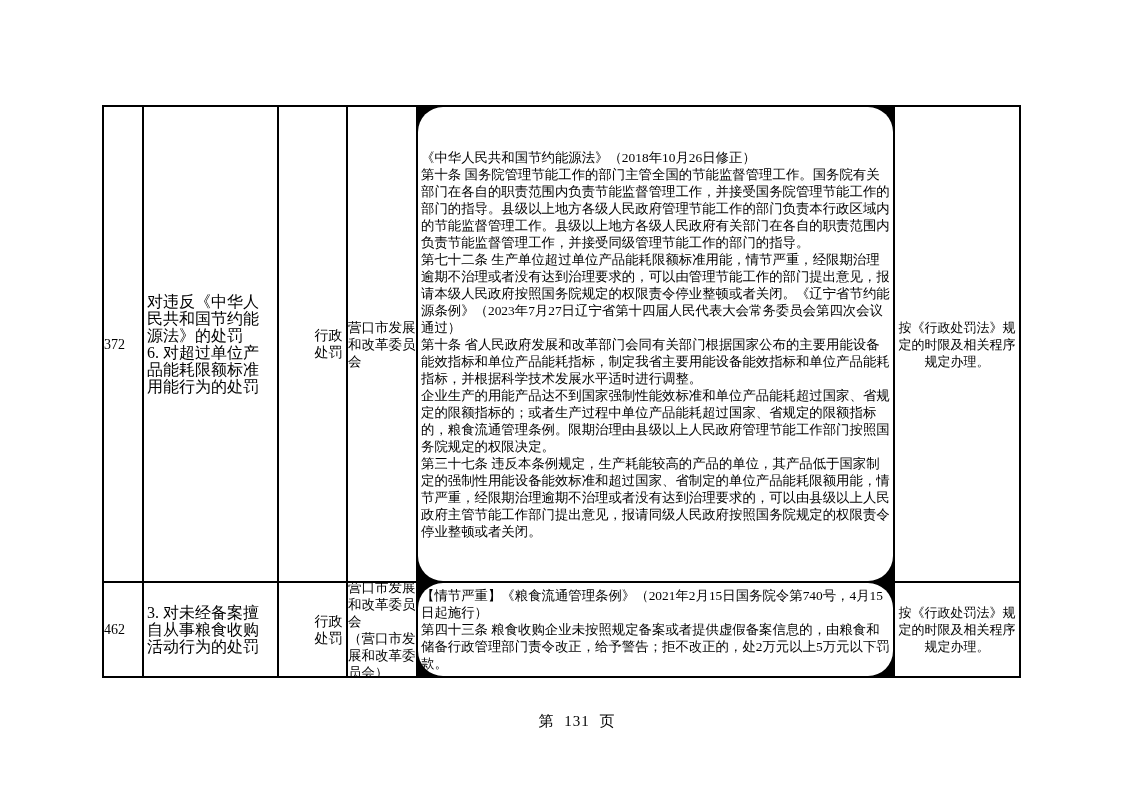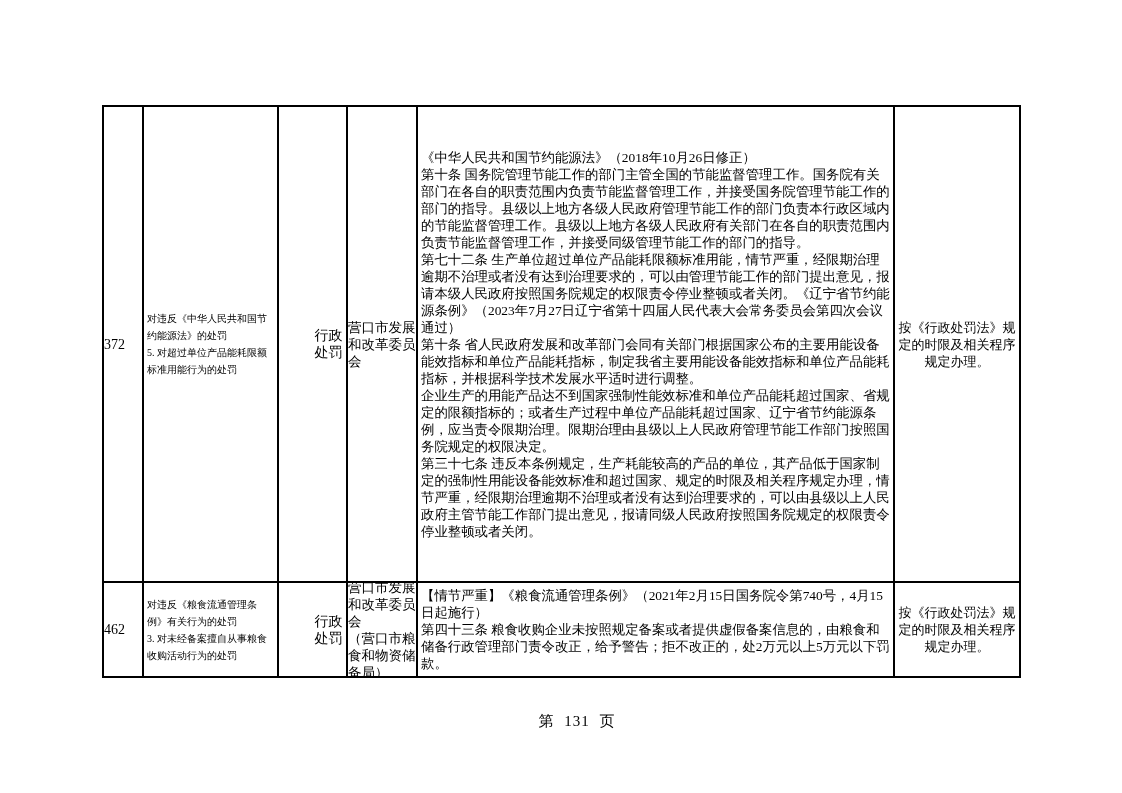--- a/index.html
+++ b/index.html
@@ -39,34 +39,35 @@
     font-size: 13.4px;
     line-height: 17px;
   }
   .c-seq {
     align-items: flex-start;
     text-align: center;
     font-size: 14px;
   }
   .c-matter {
     padding: 0 3px;
-    font-size: 10px;
+    font-size: 16px;
   }
   .c-type {
     align-items: flex-start;
     text-align: center;
     font-size: 14px;
     padding-left: 32px;
   }
   .c-dept {
     padding: 0;
     font-size: 13.5px;
   }
   .c-basis {
     padding: 0 3px;
+    border-radius: 25px;
   }
   .c-basis p { margin: 0; }
   .c-proc {
     padding: 0 3px;
     font-size: 13px;
     text-align: center;
   }
   .page-footer {
     position: absolute;
     left: 16px;
@@ -83,53 +84,52 @@
 
 <div class="sheet">
 
   <div class="gov-table">
 
     <div class="cell c-seq r1">
       <span>372</span>
     </div>
     <div class="cell c-matter r1">
       <div>对违反《中华人民共和国节约能源法》的处罚</div>
-      <div>5. 对超过单位产品能耗限额标准用能行为的处罚</div>
+      <div>6. 对超过单位产品能耗限额标准用能行为的处罚</div>
     </div>
     <div class="cell c-type r1">
       <span>行政处罚</span>
     </div>
     <div class="cell c-dept r1">
       <div>营口市发展和改革委员会</div>
     </div>
     <div class="cell c-basis r1">
       <p>《中华人民共和国节约能源法》（2018年10月26日修正）</p>
       <p>第十条 国务院管理节能工作的部门主管全国的节能监督管理工作。国务院有关部门在各自的职责范围内负责节能监督管理工作，并接受国务院管理节能工作的部门的指导。县级以上地方各级人民政府管理节能工作的部门负责本行政区域内的节能监督管理工作。县级以上地方各级人民政府有关部门在各自的职责范围内负责节能监督管理工作，并接受同级管理节能工作的部门的指导。</p>
       <p>第七十二条 生产单位超过单位产品能耗限额标准用能，情节严重，经限期治理逾期不治理或者没有达到治理要求的，可以由管理节能工作的部门提出意见，报请本级人民政府按照国务院规定的权限责令停业整顿或者关闭。《辽宁省节约能源条例》（2023年7月27日辽宁省第十四届人民代表大会常务委员会第四次会议通过）</p>
       <p>第十条 省人民政府发展和改革部门会同有关部门根据国家公布的主要用能设备能效指标和单位产品能耗指标，制定我省主要用能设备能效指标和单位产品能耗指标，并根据科学技术发展水平适时进行调整。</p>
-      <p>企业生产的用能产品达不到国家强制性能效标准和单位产品能耗超过国家、省规定的限额指标的；或者生产过程中单位产品能耗超过国家、辽宁省节约能源条例，应当责令限期治理。限期治理由县级以上人民政府管理节能工作部门按照国务院规定的权限决定。</p>
-      <p>第三十七条 违反本条例规定，生产耗能较高的产品的单位，其产品低于国家制定的强制性用能设备能效标准和超过国家、规定的时限及相关程序规定办理，情节严重，经限期治理逾期不治理或者没有达到治理要求的，可以由县级以上人民政府主管节能工作部门提出意见，报请同级人民政府按照国务院规定的权限责令停业整顿或者关闭。</p>
+      <p>企业生产的用能产品达不到国家强制性能效标准和单位产品能耗超过国家、省规定的限额指标的；或者生产过程中单位产品能耗超过国家、省规定的限额指标的，粮食流通管理条例。限期治理由县级以上人民政府管理节能工作部门按照国务院规定的权限决定。</p>
+      <p>第三十七条 违反本条例规定，生产耗能较高的产品的单位，其产品低于国家制定的强制性用能设备能效标准和超过国家、省制定的单位产品能耗限额用能，情节严重，经限期治理逾期不治理或者没有达到治理要求的，可以由县级以上人民政府主管节能工作部门提出意见，报请同级人民政府按照国务院规定的权限责令停业整顿或者关闭。</p>
     </div>
     <div class="cell c-proc r1">
       <div>按《行政处罚法》规定的时限及相关程序规定办理。</div>
     </div>
 
     <div class="cell c-seq r2">
       <span>462</span>
     </div>
     <div class="cell c-matter r2">
-      <div>对违反《粮食流通管理条例》有关行为的处罚</div>
       <div>3. 对未经备案擅自从事粮食收购活动行为的处罚</div>
     </div>
     <div class="cell c-type r2">
       <span>行政处罚</span>
     </div>
     <div class="cell c-dept r2">
       <div>营口市发展和改革委员会</div>
-      <div>（营口市粮食和物资储备局）</div>
+      <div>（营口市发展和改革委员会）</div>
     </div>
     <div class="cell c-basis r2">
       <p>【情节严重】《粮食流通管理条例》（2021年2月15日国务院令第740号，4月15日起施行）</p>
       <p>第四十三条  粮食收购企业未按照规定备案或者提供虚假备案信息的，由粮食和储备行政管理部门责令改正，给予警告；拒不改正的，处2万元以上5万元以下罚款。</p>
     </div>
     <div class="cell c-proc r2">
       <div>按《行政处罚法》规定的时限及相关程序规定办理。</div>
     </div>
 
   </div>

